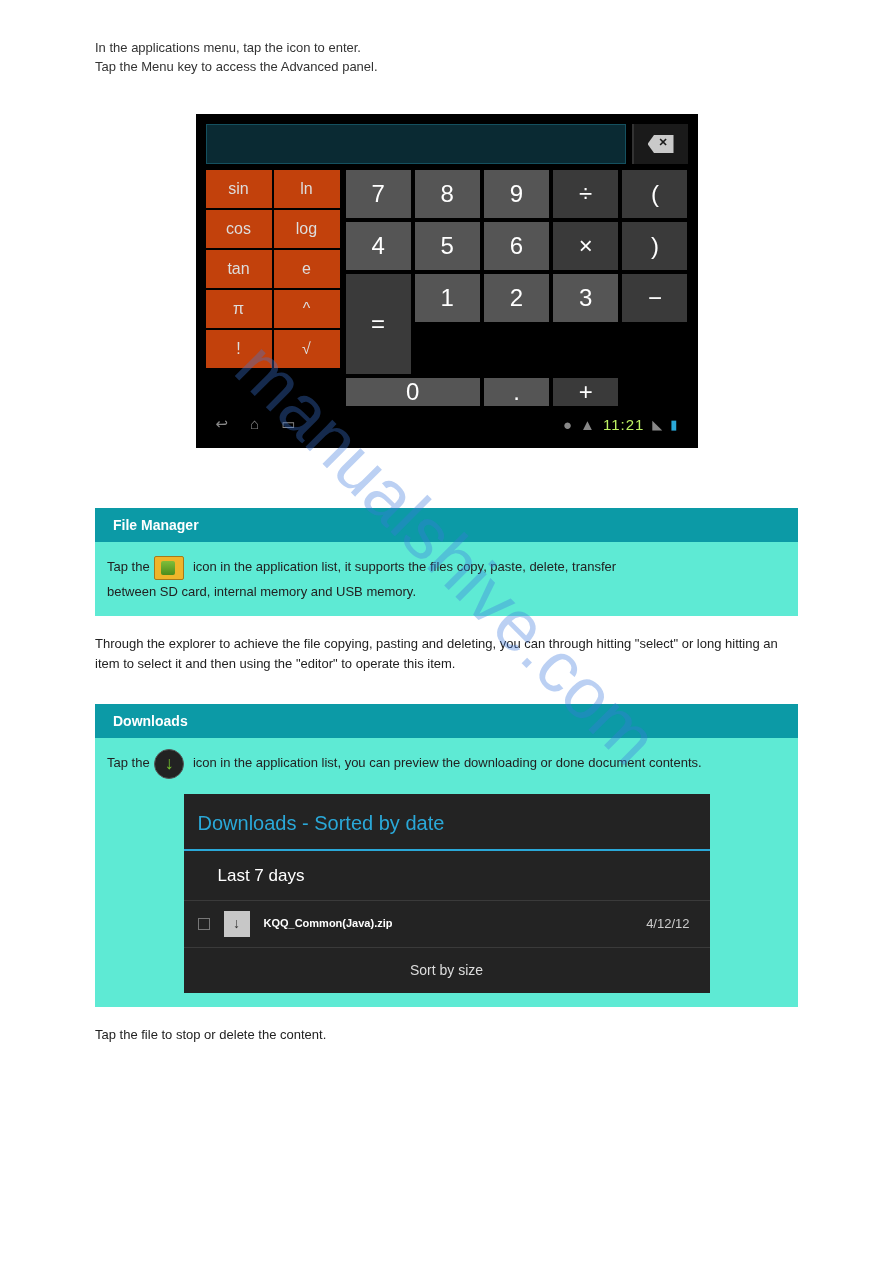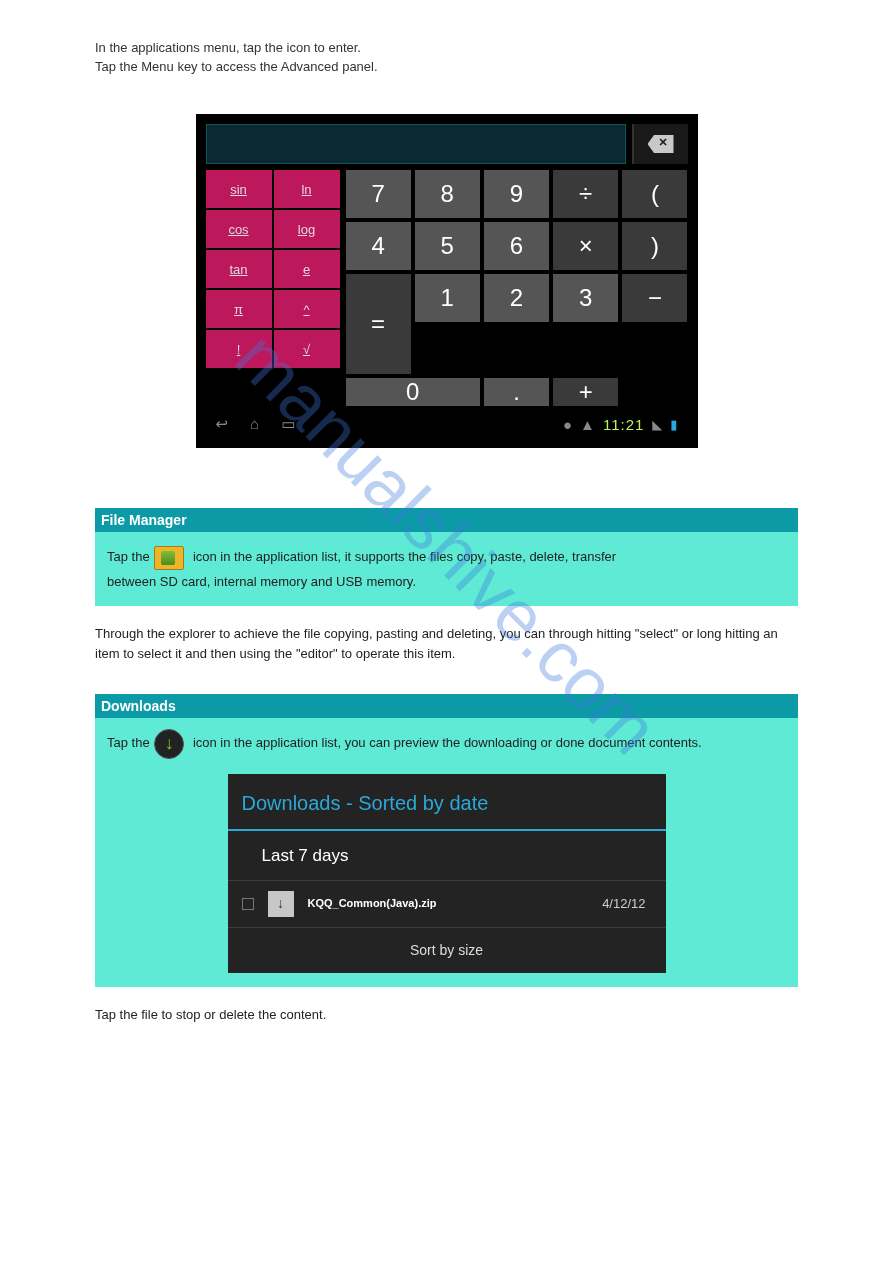--- a/index.html
+++ b/index.html
@@ -40,22 +40,22 @@
   .backspace-icon::after {
     content:"✕"; color:#1a1a1a; font-size:11px; font-weight:bold;
     position:absolute; left:11px; top:1px;
   }
   .calc-body { display:flex; gap:6px; }
   .func-col {
     display:grid; grid-template-columns: repeat(2,66px); grid-template-rows: repeat(5,38px);
     gap:2px;
   }
   .func-btn {
-    background:#be185d; color:#ddd; font-size:13px;
-    display:flex; align-items:center; justify-content:center;text-decoration:underline;
+    background:#c2410c; color:#ddd; font-size:16px;
+    display:flex; align-items:center; justify-content:center;
   }
   .num-col {
     flex:1; display:grid;
     grid-template-columns: repeat(5, 1fr);
     grid-template-rows: repeat(4, 48px);
     gap:4px;
   }
   .num-btn {
     background:#555; color:#fff; font-size:24px;
     display:flex; align-items:center; justify-content:center;
@@ -69,22 +69,22 @@
     padding:0 10px;
   }
   .nav-left { display:flex; gap:22px; }
   .nav-icon { color:#888; font-size:15px; }
   .nav-right { display:flex; align-items:center; gap:8px; }
   .clock { color:#bef264; font-size:15px; letter-spacing:1px; font-family: Liberation Sans, sans-serif; }
   .wifi-ic { color:#888; font-size:13px; }
 
   
   .section-head {
-    background:#0c9aa6; color:#fff; height:24px; display:flex; align-items:center;
-    padding-left:6px; font-weight:bold; font-size:14px;
+    background:#0c9aa6; color:#fff; height:34px; display:flex; align-items:center;
+    padding-left:18px; font-weight:bold; font-size:14px;
     margin-top:30px;
   }
   .section-body {
     background:#5eead4; padding:12px 12px 14px 12px; font-size:13px; line-height:1.55; color:#222;
   }
   .inline-icon {
     display:inline-block; width:32px; height:28px; vertical-align:middle; margin-right:4px;
     position:relative;
   }
   .ic-folder {
@@ -102,21 +102,21 @@
   }
   .ic-download::after {
     content:"↓"; color:#74c22e; font-weight:bold; font-size:18px;
   }
 
   .plain-para { font-size:13px; line-height:1.55; color:#222; margin:18px 0 0 0; }
 
   
   .downloads-wrap { display:flex; justify-content:center; margin-top:16px; }
   .downloads {
-    width:438px; background:#232323; color:#ddd; font-size:14px;
+    width:526px; background:#232323; color:#ddd; font-size:14px;
   }
   .dl-title {
     color:#2aa8d8; font-size:20px; padding:14px 14px 10px 14px;
     border-bottom:2px solid #2aa8d8;
   }
   .dl-group { padding:12px 34px 10px 34px; font-size:17px; color:#fff; border-bottom:1px solid #3a3a3a;}
   .dl-row {
     display:flex; align-items:center; gap:14px; padding:10px 20px 10px 14px;
     border-bottom:1px solid #3a3a3a;
   }

